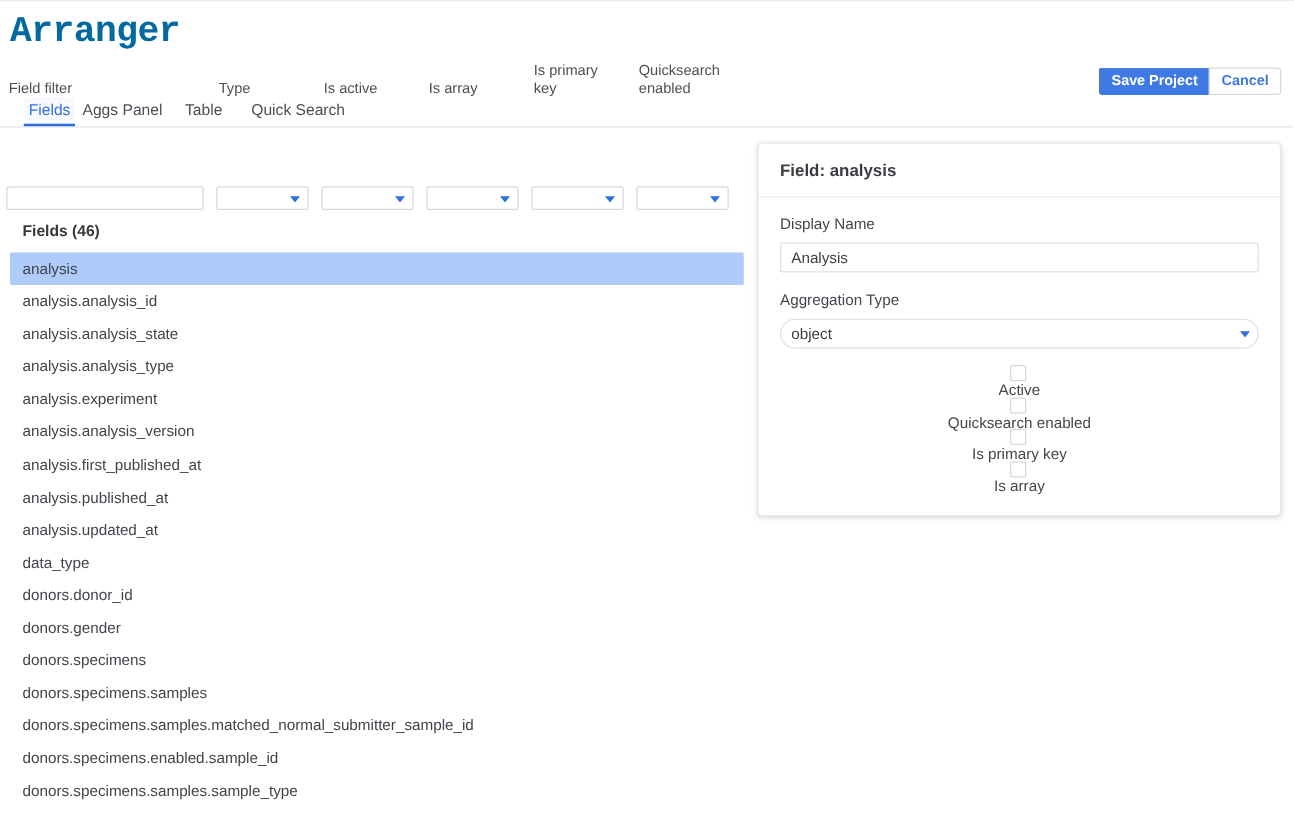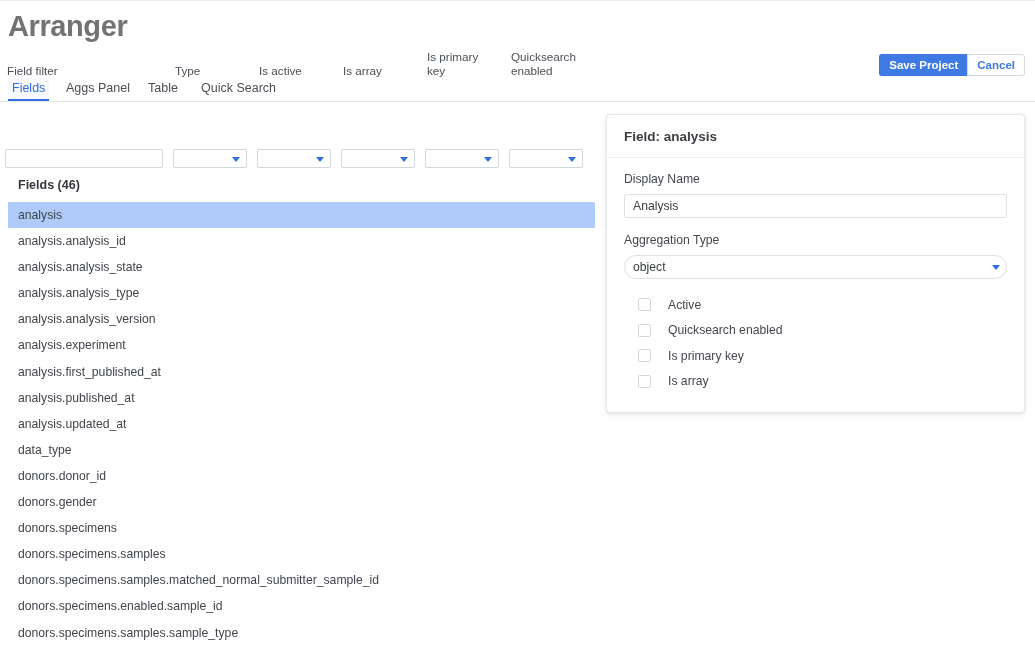--- a/index.html
+++ b/index.html
@@ -21,22 +21,23 @@
   }
 
   
   .page-title {
     position: absolute;
     left: 8px;
     top: 6px;
     font-size: 29px;
     font-weight: bold;
     letter-spacing: -0.4px;
-    color: #737373;
+    color: #0369a1;
     line-height: 38px;
+    font-family: Liberation Mono, monospace;
   }
 
   .action-bar {
     position: absolute;
     right: 10px;
     top: 53px;
     display: flex;
     align-items: stretch;
     height: 22px;
   }
@@ -230,20 +231,21 @@
     line-height: 22px;
     padding: 0 8px;
     margin-bottom: 13px;
     cursor: pointer;
   }
   .checkrow {
     display: flex;
     align-items: center;
     height: 25.5px;
     cursor: pointer;
+    flex-direction: column;
   }
   .checkbox {
     width: 13px; height: 13px;
     border: 1px solid #d3d7dd;
     border-radius: 2px;
     background: #ffffff;
     margin-left: 14px;
     margin-right: 17px;
     flex: none;
   }
@@ -258,21 +260,21 @@
 <div id="app">
 
   <div class="page-title">Arranger</div>
 
   <div class="action-bar">
     <button class="btn btn-primary">Save Project</button>
     <button class="btn btn-secondary">Cancel</button>
   </div>
 
   <div class="tabbar">
-    <div class="tab active" style="left:8px;text-align:right;">Fields</div>
+    <div class="tab active" style="left:19px;text-align:right;">Fields</div>
     <div class="tab" style="left:62px;">Aggs Panel</div>
     <div class="tab" style="left:144px;">Table</div>
     <div class="tab" style="left:197px;">Quick Search</div>
   </div>
 
   <div class="filters">
 
     <div class="filter-col" style="left:5px; width:160px;">
       <div class="filter-label">Field filter</div>
       <input class="filter-input" style="width: 158px;" type="text" placeholder="">
@@ -317,22 +319,22 @@
 
   </div>
 
   <div class="fields-header">Fields (46)</div>
 
   <div class="fields-list">
     <div class="field-row selected">analysis</div>
     <div class="field-row">analysis.analysis_id</div>
     <div class="field-row">analysis.analysis_state</div>
     <div class="field-row">analysis.analysis_type</div>
+    <div class="field-row">analysis.experiment</div>
     <div class="field-row">analysis.analysis_version</div>
-    <div class="field-row">analysis.experiment</div>
     <div class="field-row">analysis.first_published_at</div>
     <div class="field-row">analysis.published_at</div>
     <div class="field-row">analysis.updated_at</div>
     <div class="field-row">data_type</div>
     <div class="field-row">donors.donor_id</div>
     <div class="field-row">donors.gender</div>
     <div class="field-row">donors.specimens</div>
     <div class="field-row">donors.specimens.samples</div>
     <div class="field-row">donors.specimens.samples.matched_normal_submitter_sample_id</div>
     <div class="field-row">donors.specimens.enabled.sample_id</div>

